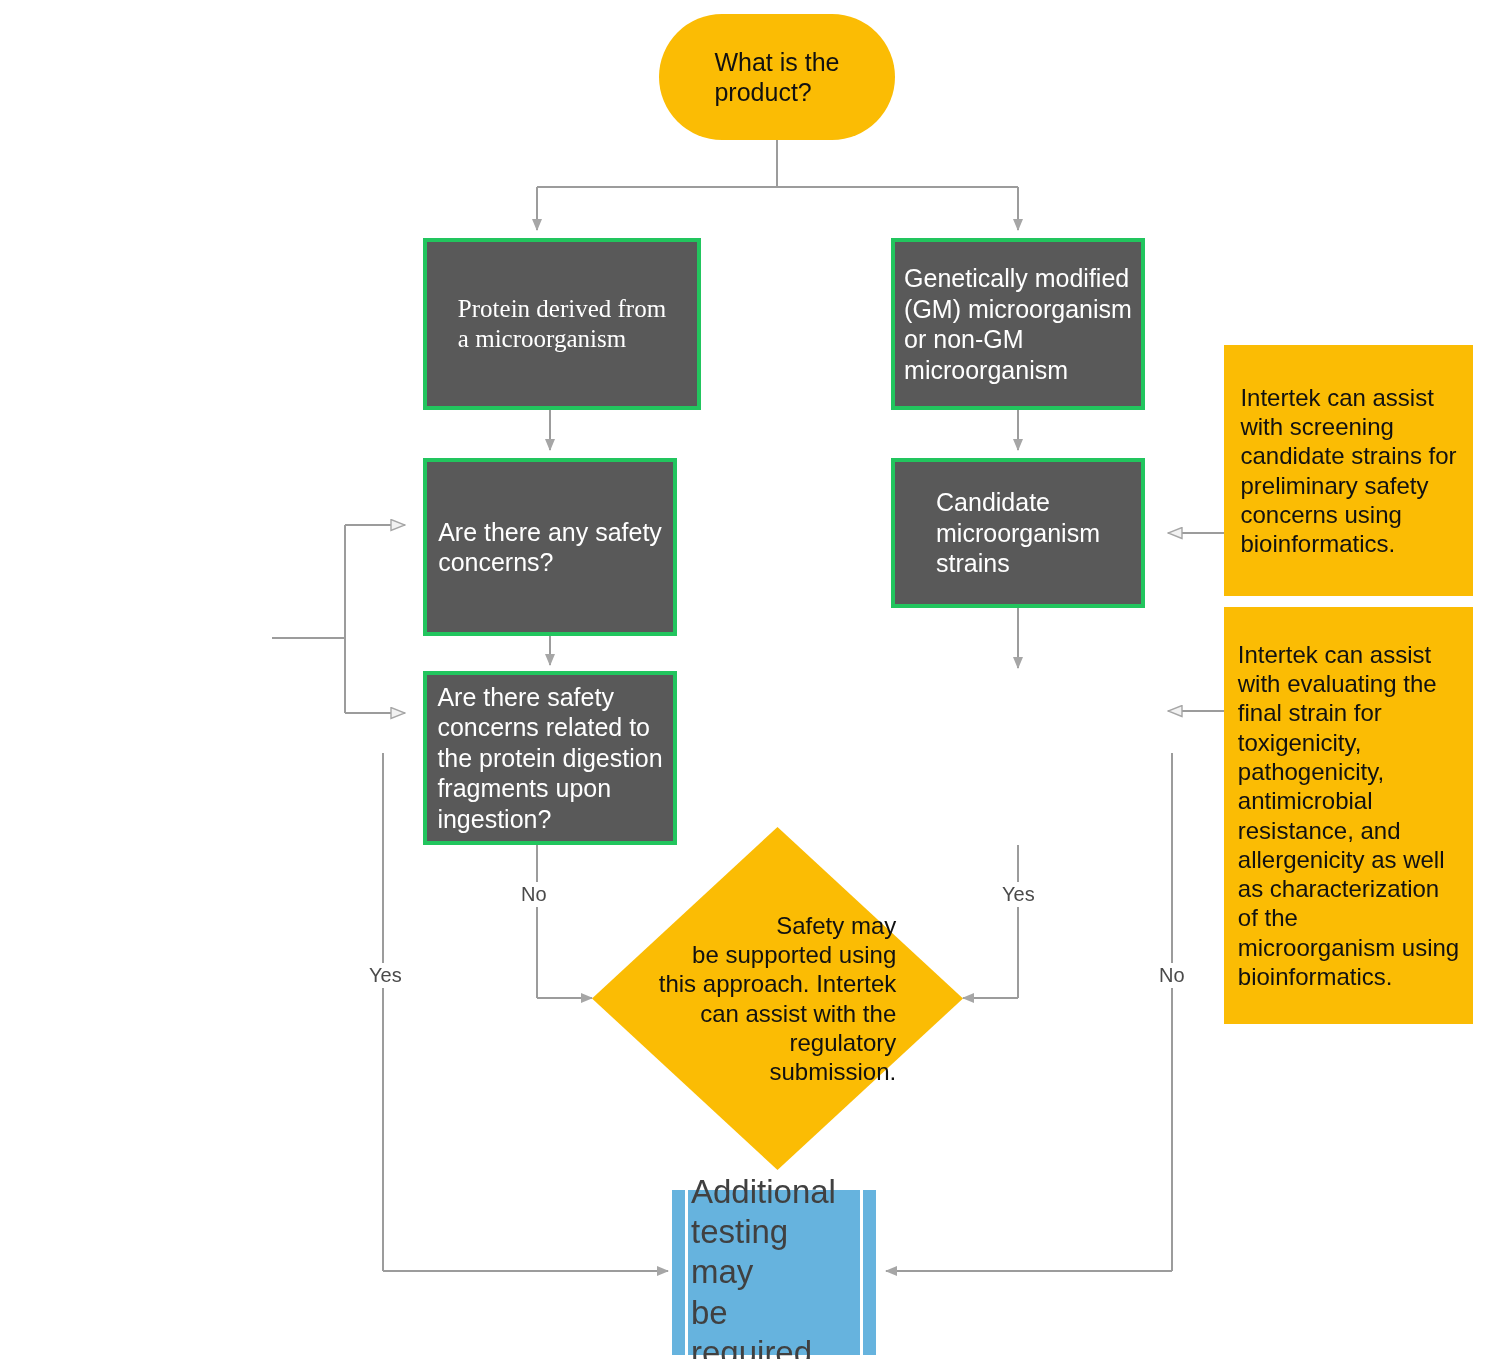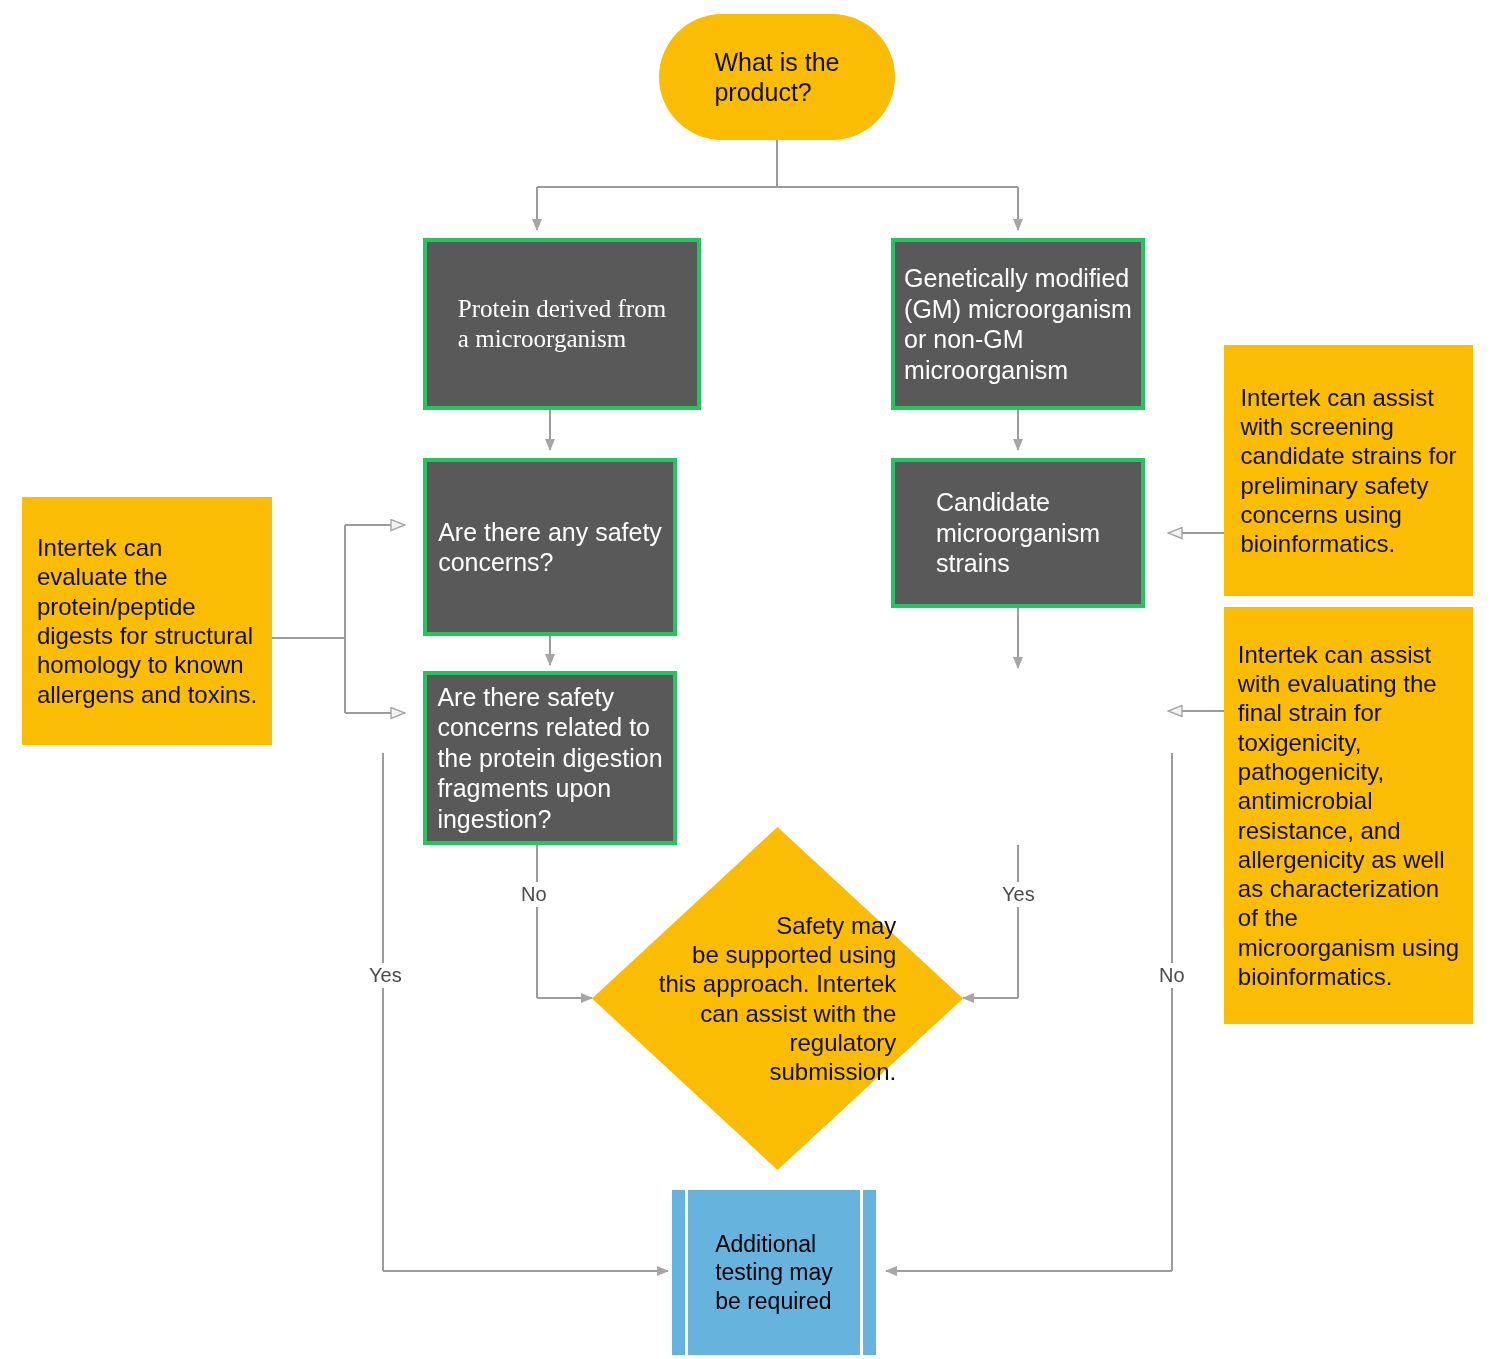--- a/index.html
+++ b/index.html
@@ -51,22 +51,22 @@
     font-size: 25px;
     border-radius: 68px;
   }
   .note {
     background: #FBBC04;
     color: #111111;
     font-size: 24px;
   }
   .predefined {
     background: #66B3DE;
-    color: #000000;
-    font-size: 23px;
+    color: #404040;
+    font-size: 33px;
     border-left: 13px solid #66B3DE;
     border-right: 13px solid #66B3DE;
     box-shadow: inset 16px 0 0 -13px #ffffff, inset -16px 0 0 -13px #ffffff;
   }
   .diamond-wrap {
     position: absolute;
   }
   .diamond-shape {
     position: absolute;
     left: 0;
@@ -184,28 +184,20 @@
 ingestion?</span>
   </div>
 
   <div class="node process" style="left:891px; top:458px; width:254px; height:150px;">
     <span class="txt">Candidate
 microorganism
 strains</span>
   </div>
 
 
-  <div class="node note" style="left:22px; top:497px; width:250px; height:248px;">
-    <span class="txt">Intertek can
-evaluate the
-protein/peptide
-digests for structural
-homology to known
-allergens and toxins.</span>
-  </div>
 
   <div class="node note" style="left:1224px; top:345px; width:249px; height:251px;">
     <span class="txt">Intertek can assist
 with screening
 candidate strains for
 preliminary safety
 concerns using
 bioinformatics.</span>
   </div>
 

